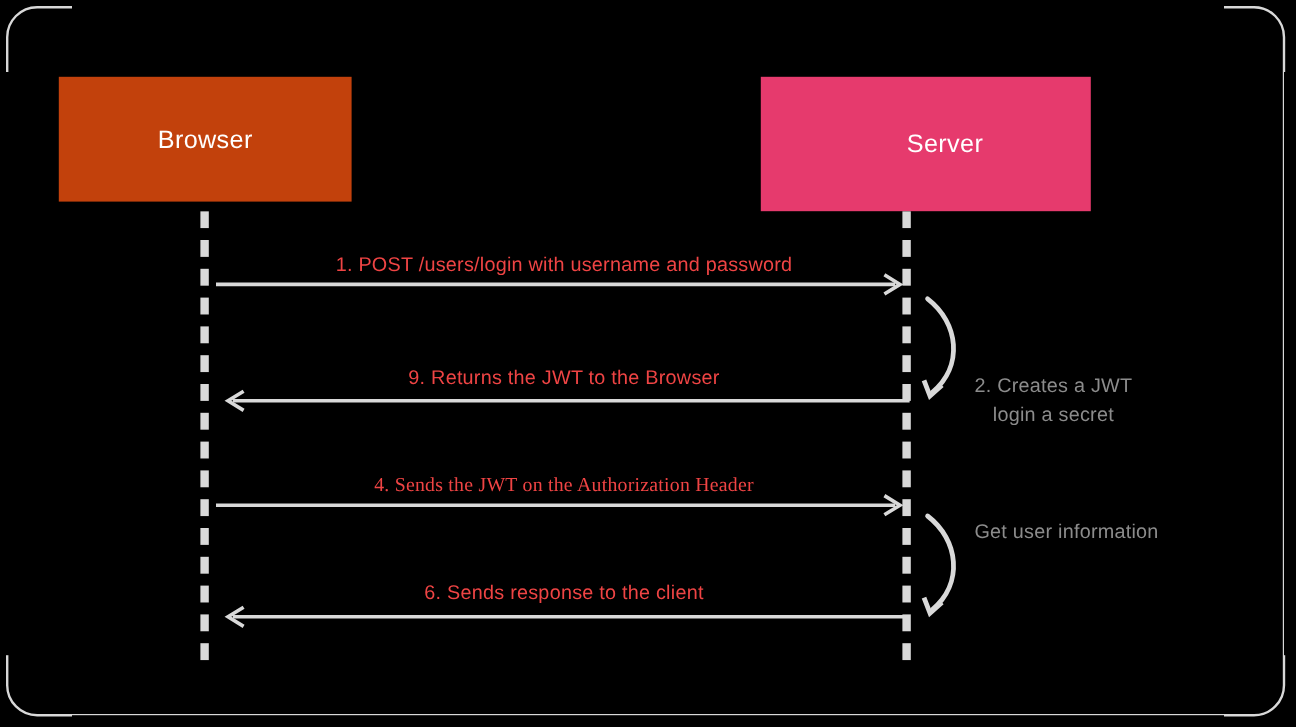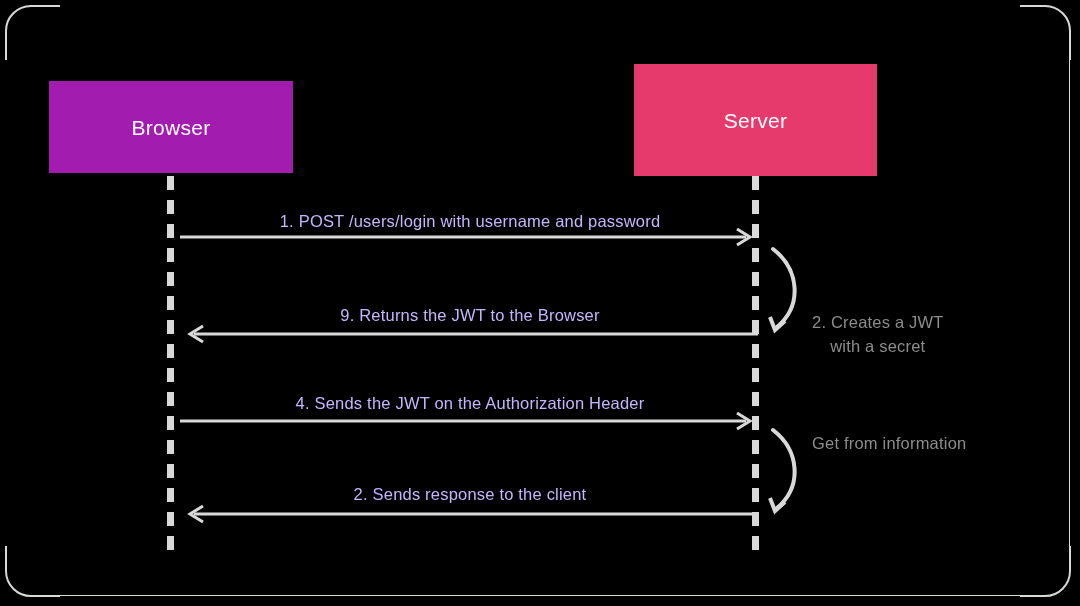--- a/index.html
+++ b/index.html
@@ -48,51 +48,51 @@
     font-size: 21px;
     font-weight: 400;
     letter-spacing: 0.3px;
     line-height: 1;
   }
 
   #browser-box {
     left: 49px;
     top: 64px;
     width: 244px;
-    height: 92px;
-    background: #a21caf;
-    margin-top: 17px;
+    height: 104px;
+    background: #c2410c;
   }
   #server-box {
     left: 634px;
     top: 64px;
     width: 243px;
     height: 112px;
     background: #e63a6d;
+    padding-left: 32px;
   }
 
   .lifeline {
     position: absolute;
     top: 176px;
     width: 7px;
     height: 380px;
     background-image: linear-gradient(
       to bottom,
       #d9d9d9 0px, #d9d9d9 14px,
       rgba(0,0,0,0) 14px, rgba(0,0,0,0) 24px
     );
     background-size: 7px 24px;
     background-repeat: repeat-y;
   }
   #browser-lifeline { left: 167px; }
   #server-lifeline  { left: 752px; }
 
   .msg-label {
     position: absolute;
-    color: #c4b5fd;
+    color: #ef4444;
     font-size: 16.5px;
     letter-spacing: 0.2px;
     white-space: nowrap;
     text-align: center;
   }
   .msg-arrow-svg {
     position: absolute;
     left: 180px;
     width: 580px;
     height: 18px;
@@ -138,42 +138,42 @@
     <line x1="0" y1="9" x2="566" y2="9" stroke="#d9d9d9" stroke-width="3"></line>
     <polyline points="557,1 570,9 557,17" fill="none" stroke="#d9d9d9" stroke-width="3" stroke-linejoin="miter"></polyline>
   </svg>
 
   <svg class="self-arrow-svg" style="left:765px; top:243px; width:45px; height:92px;" viewBox="0 0 45 92">
     <path d="M 8 6 C 34 26, 38 62, 12 84" fill="none" stroke="#d9d9d9" stroke-width="4" stroke-linecap="round"></path>
     <polyline points="20,78 10,87 5,74" fill="none" stroke="#d9d9d9" stroke-width="4" stroke-linejoin="miter" stroke-linecap="butt"></polyline>
   </svg>
   <div class="note-label" style="left:812px; top:263px;margin-top:48px;">
     <div>2. Creates a JWT</div>
-    <div>with a secret</div>
+    <div>login a secret</div>
   </div>
 
   <div class="msg-label" style="left:180px; top:306px; width:580px;">9. Returns the JWT to the Browser</div>
   <svg class="msg-arrow-svg" style="top:325px;" viewBox="0 0 580 18">
     <line x1="14" y1="9" x2="578" y2="9" stroke="#d9d9d9" stroke-width="3"></line>
     <polyline points="23,1 10,9 23,17" fill="none" stroke="#d9d9d9" stroke-width="3" stroke-linejoin="miter"></polyline>
   </svg>
 
-  <div class="msg-label" style="left:180px; top:394px; width:580px;">4. Sends the JWT on the Authorization Header</div>
+  <div class="msg-label" style="left:180px; top:394px; width:580px;font-family:Liberation Serif, serif;">4. Sends the JWT on the Authorization Header</div>
   <svg class="msg-arrow-svg" style="top:412px;" viewBox="0 0 580 18">
     <line x1="0" y1="9" x2="566" y2="9" stroke="#d9d9d9" stroke-width="3"></line>
     <polyline points="557,1 570,9 557,17" fill="none" stroke="#d9d9d9" stroke-width="3" stroke-linejoin="miter"></polyline>
   </svg>
 
   <svg class="self-arrow-svg" style="left:765px; top:424px; width:45px; height:92px;" viewBox="0 0 45 92">
     <path d="M 8 6 C 34 26, 38 62, 12 84" fill="none" stroke="#d9d9d9" stroke-width="4" stroke-linecap="round"></path>
     <polyline points="20,78 10,87 5,74" fill="none" stroke="#d9d9d9" stroke-width="4" stroke-linejoin="miter" stroke-linecap="butt"></polyline>
   </svg>
   <div class="note-label" style="left:812px; top:432px;">
-    <div>Get from information</div>
+    <div>Get user information</div>
   </div>
 
-  <div class="msg-label" style="left:180px; top:485px; width:580px;">2. Sends response to the client</div>
+  <div class="msg-label" style="left:180px; top:485px; width:580px;">6. Sends response to the client</div>
   <svg class="msg-arrow-svg" style="top:505px;" viewBox="0 0 580 18">
     <line x1="14" y1="9" x2="578" y2="9" stroke="#d9d9d9" stroke-width="3"></line>
     <polyline points="23,1 10,9 23,17" fill="none" stroke="#d9d9d9" stroke-width="3" stroke-linejoin="miter"></polyline>
   </svg>
 
 </div>
 
 </body></html>

